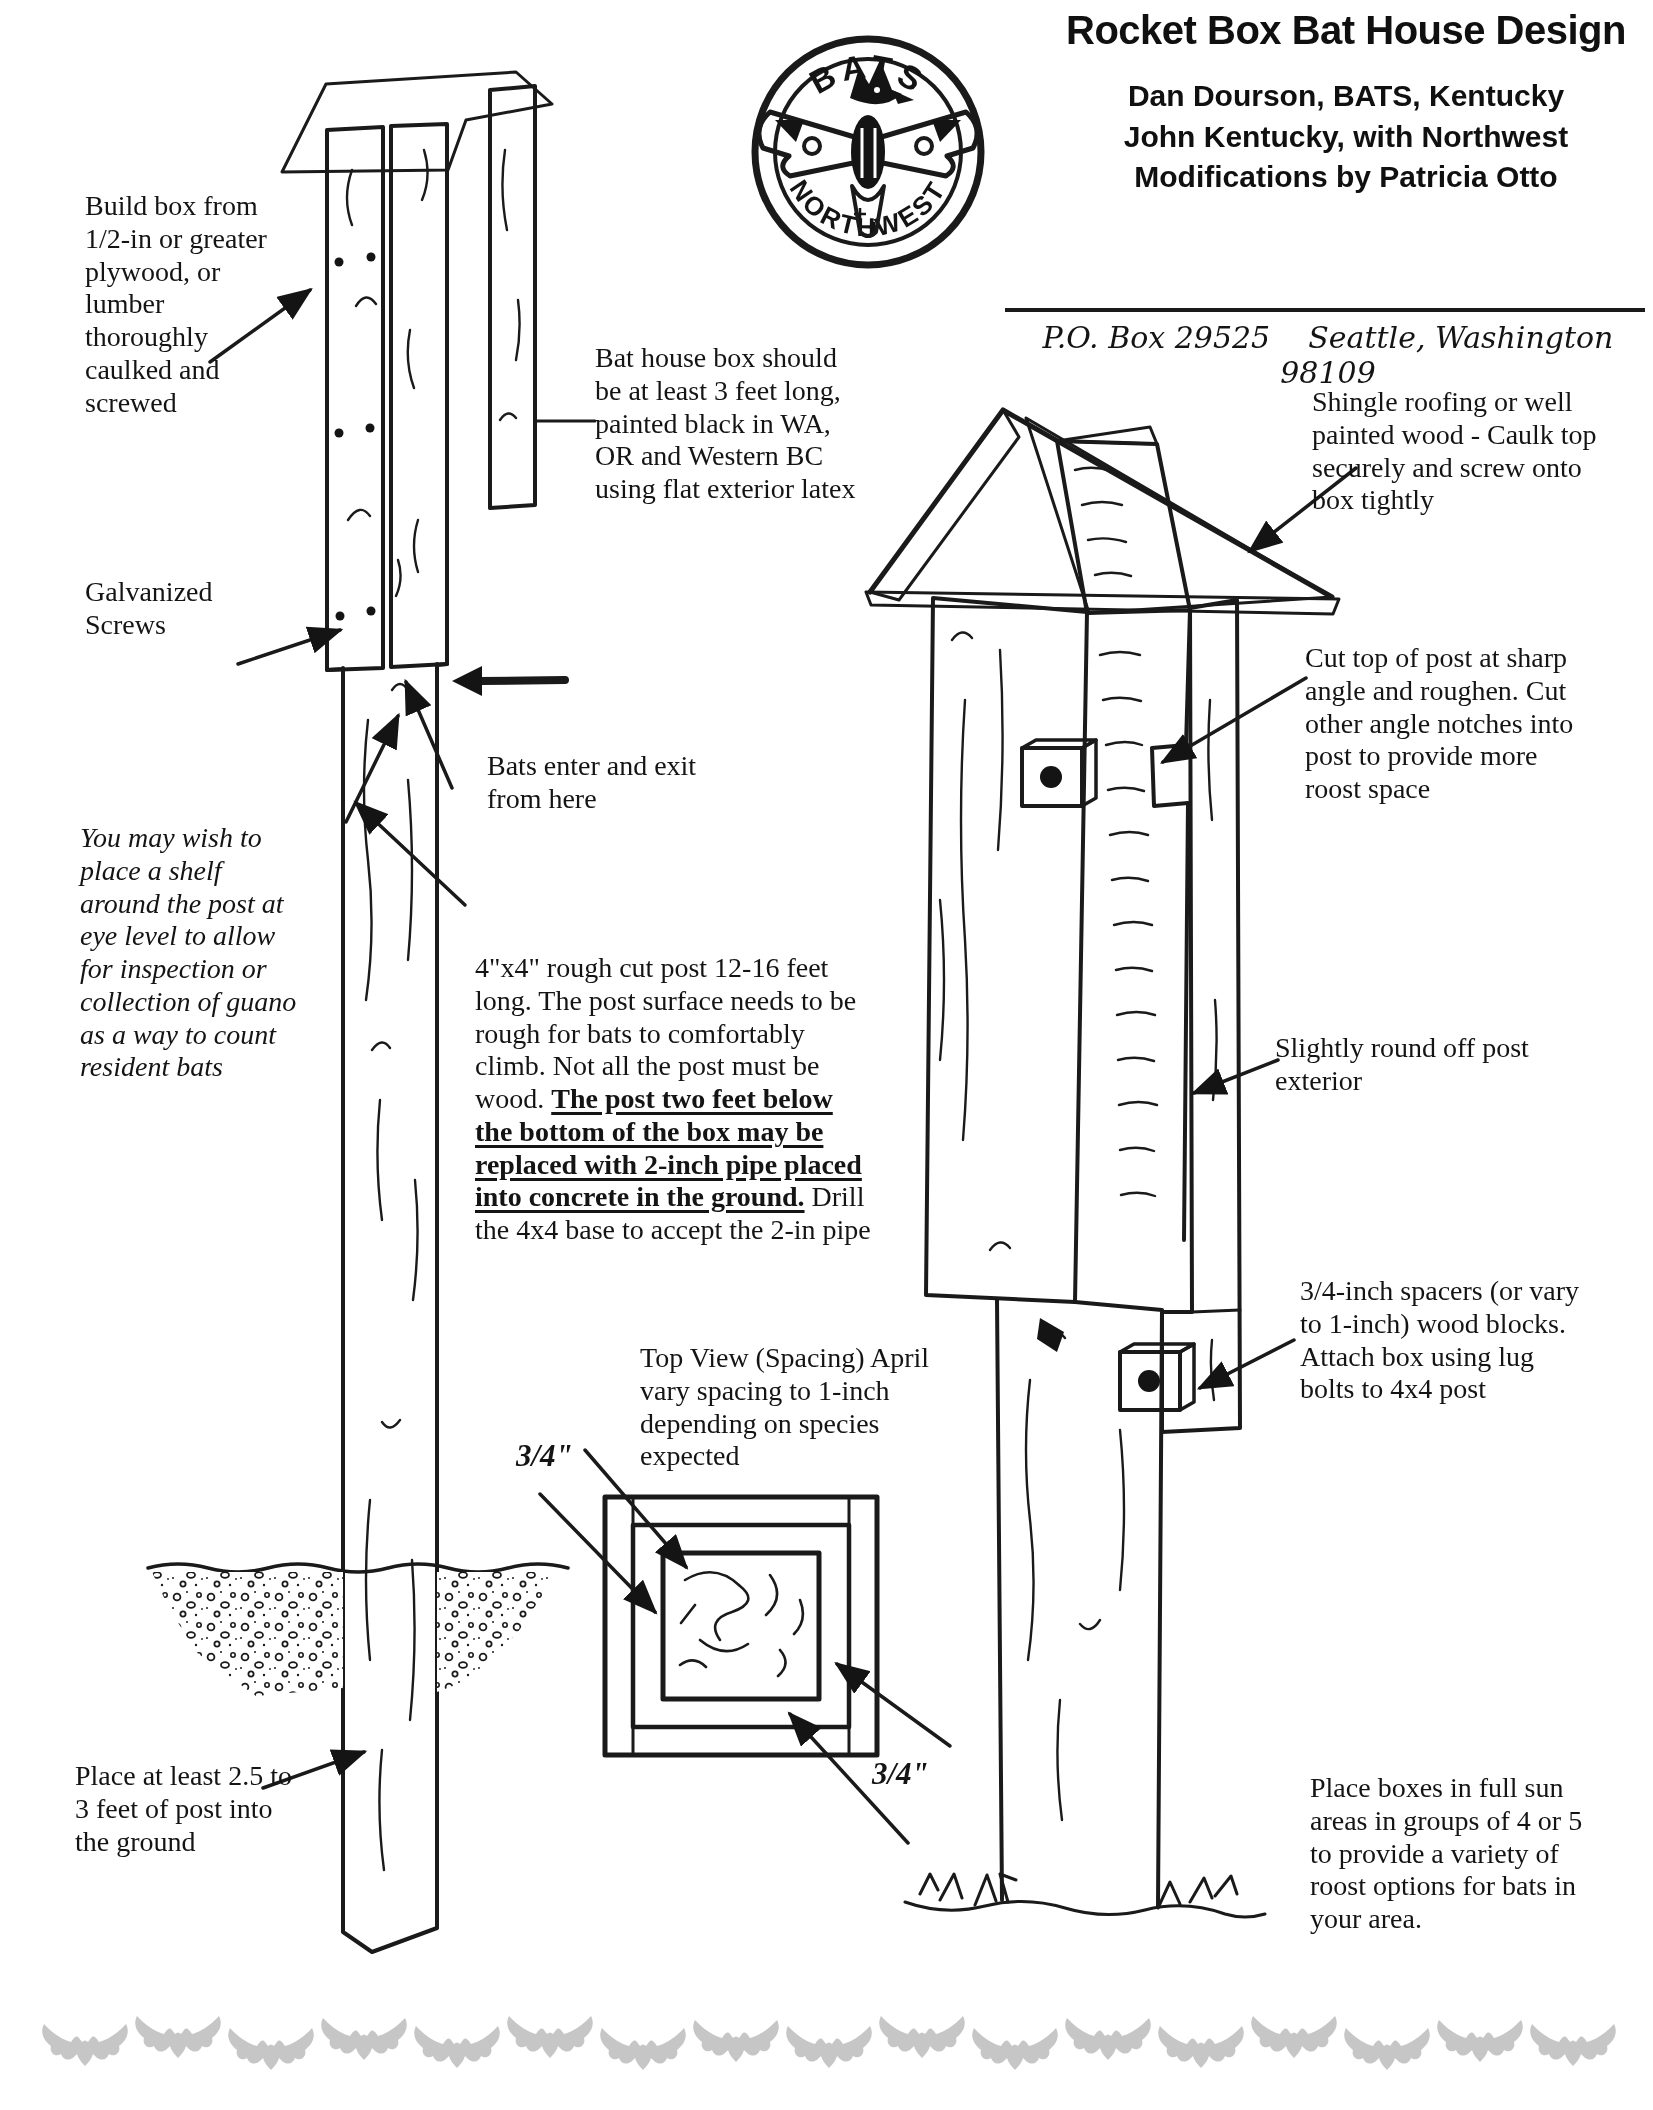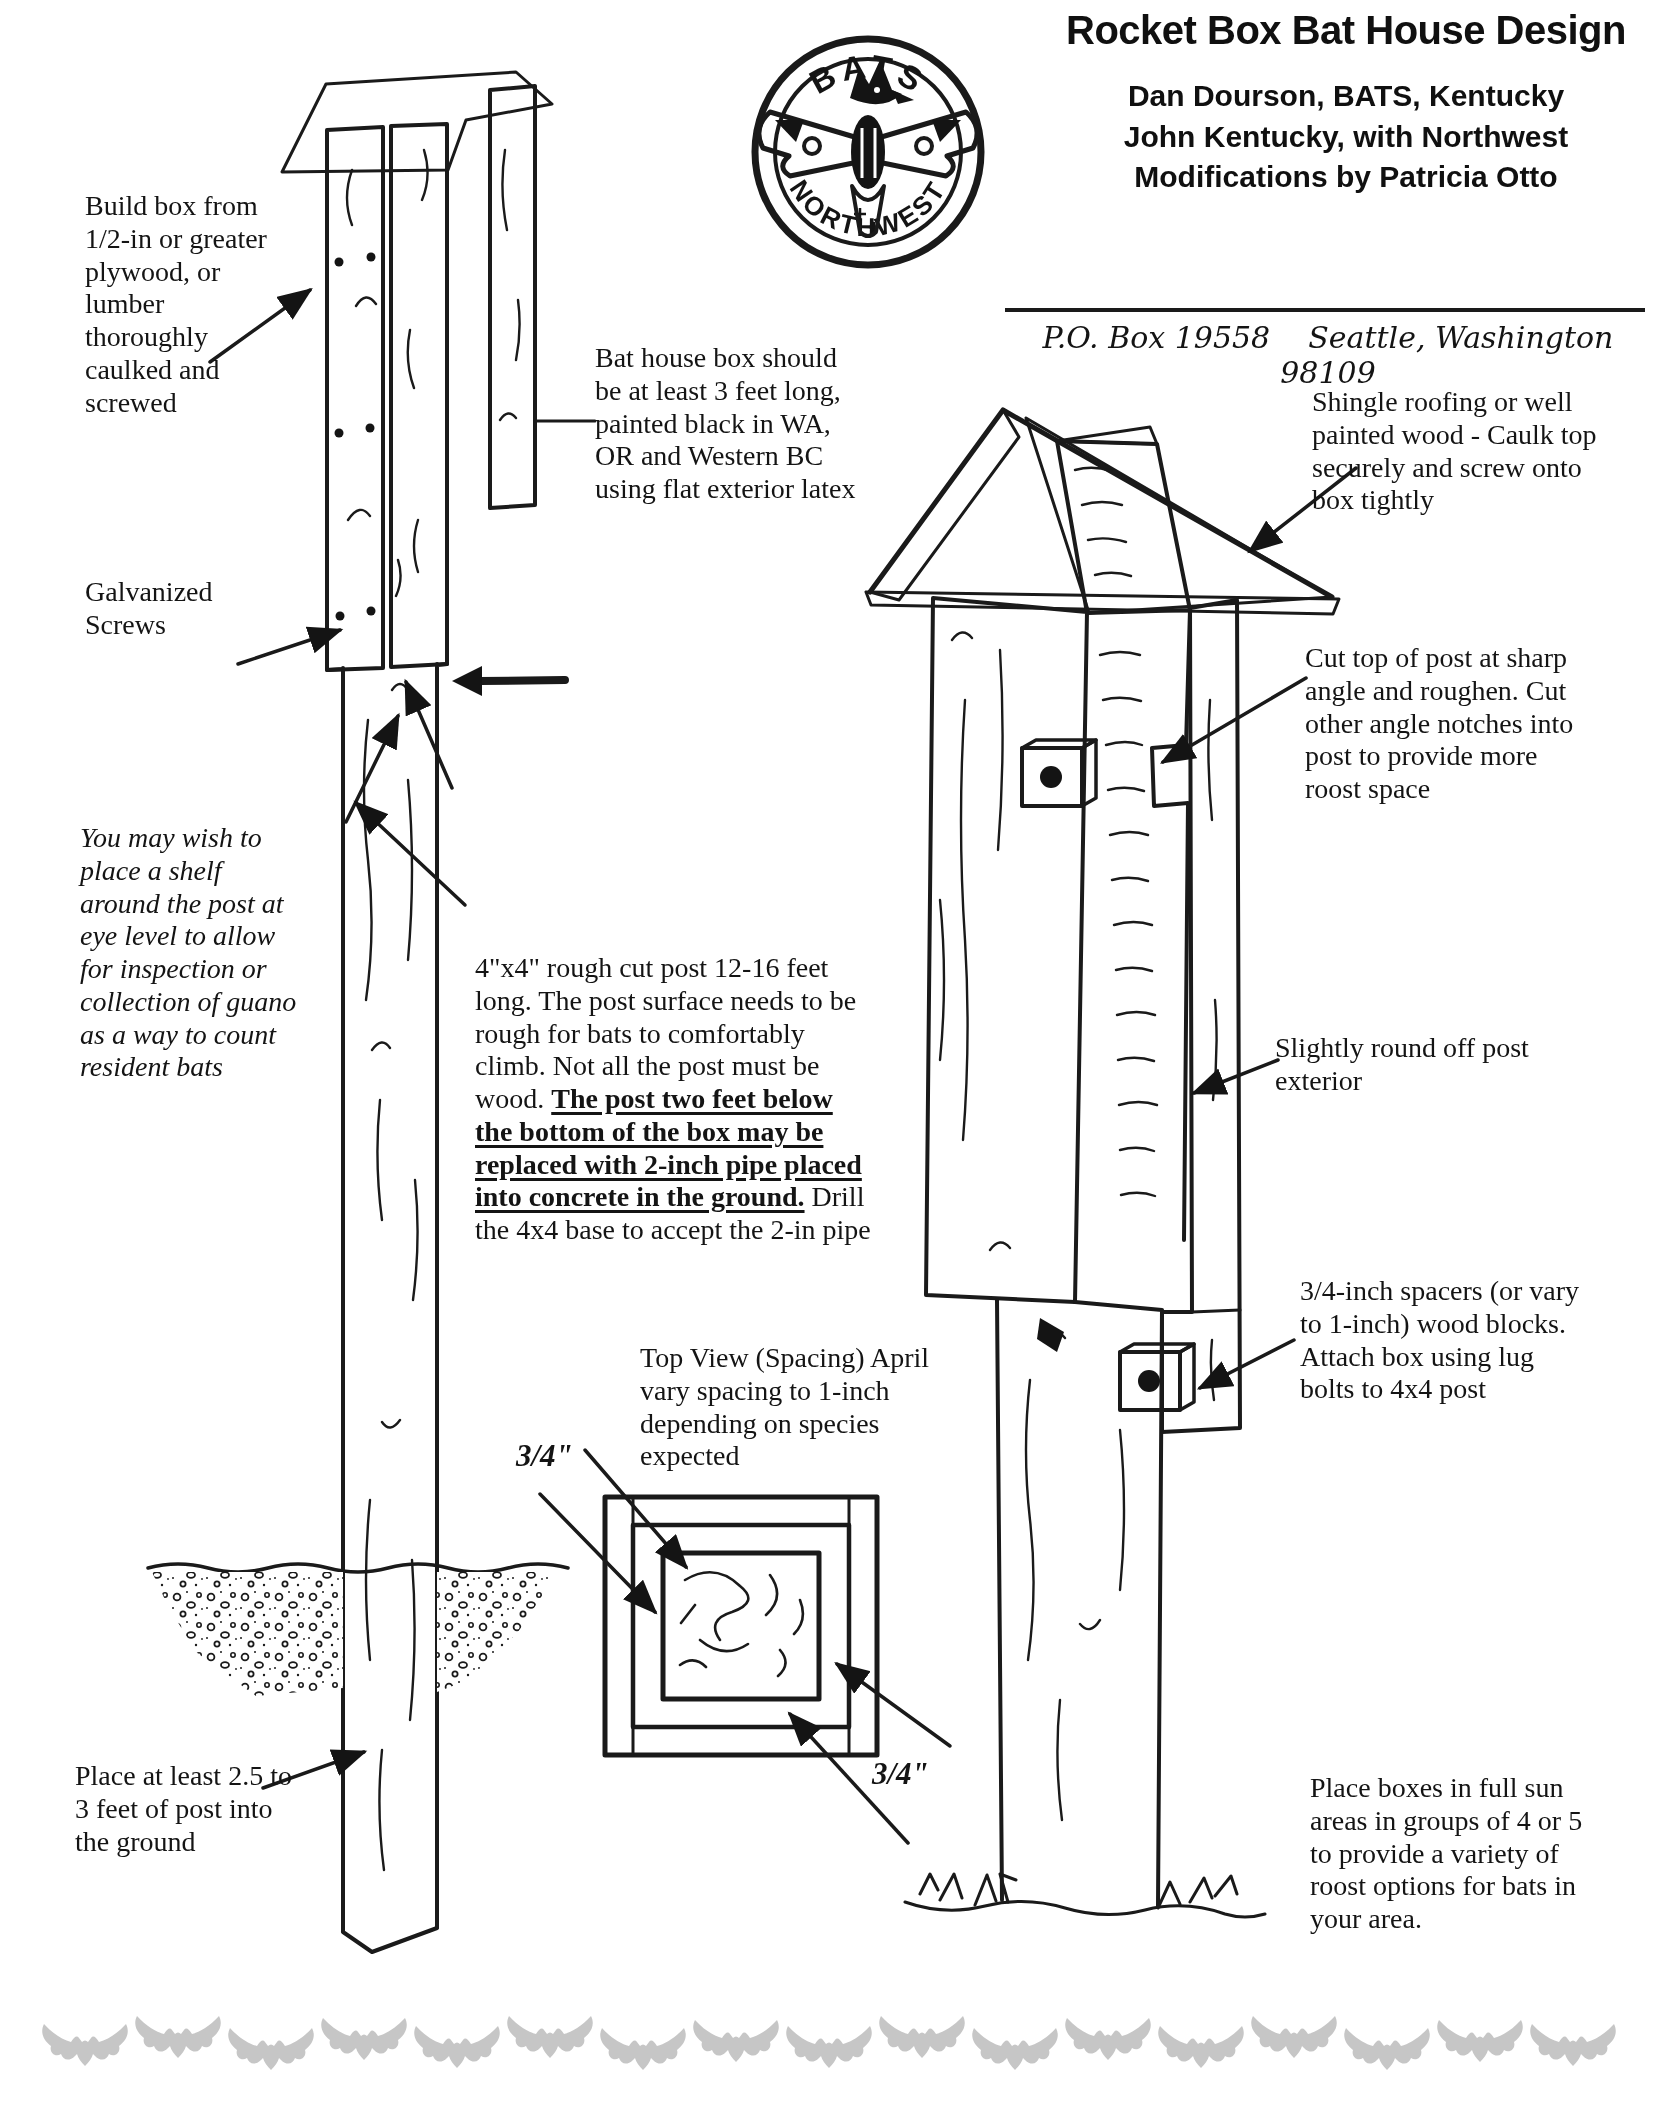--- a/index.html
+++ b/index.html
@@ -228,26 +228,27 @@
   </g>
 </svg>
 
   <div class="header-block">
     <div class="title">Rocket Box Bat House Design</div>
     <div class="author a1">Dan Dourson, BATS, Kentucky</div>
     <div class="author">John Kentucky, with Northwest</div>
     <div class="author">Modifications by Patricia Otto</div>
   </div>
   <div class="rule"></div>
-  <div class="address">P.O. Box 19558    Seattle, Washington 98109</div>
+  <div class="address">P.O. Box 29525    Seattle, Washington 98109</div>
 
   <div class="ann" style="left:85px;top:190px;width:192px;">Build box from 1/2-in or greater plywood, or lumber thoroughly caulked and screwed</div>
   <div class="ann" style="left:85px;top:576px;width:215px;">Galvanized Screws</div>
   <div class="ann" style="left:80px;top:822px;width:218px;font-style:italic;">You may wish to place a shelf around the post at eye level to allow for inspection or collection of guano as a way to count resident bats</div>
   <div class="ann" style="left:595px;top:342px;width:272px;">Bat house box should be at least 3 feet long, painted black in WA, OR and Western BC using flat exterior latex</div>
+  <div class="ann" style="left:487px;top:750px;width:250px;">Bats enter and exit from here</div>
   <div class="ann" style="left:475px;top:952px;width:400px;"><span>4"x4" rough cut post 12-16 feet long.  The post surface needs to be rough for bats to comfortably climb.  Not all the post must be wood. </span><span class="bu">The post two feet below the bottom of the box may be replaced with 2-inch pipe placed into concrete in the ground.</span><span>  Drill the 4x4 base to accept the 2-in pipe</span></div>
   <div class="ann" style="left:640px;top:1342px;width:300px;">Top View (Spacing) April vary spacing to 1-inch depending on species expected</div>
   <div class="label34" style="left:516px;top:1438px;">3/4"</div>
   <div class="label34" style="left:872px;top:1756px;">3/4"</div>
   <div class="ann" style="left:75px;top:1760px;width:232px;">Place at least 2.5 to 3 feet of post into the ground</div>
   <div class="ann" style="left:1312px;top:386px;width:305px;">Shingle roofing or well painted wood - Caulk top securely and screw onto box tightly</div>
   <div class="ann" style="left:1305px;top:642px;width:285px;">Cut top of post at sharp angle and roughen. Cut other angle notches into post to provide more roost space</div>
   <div class="ann" style="left:1275px;top:1032px;width:255px;">Slightly round off post exterior</div>
   <div class="ann" style="left:1300px;top:1275px;width:282px;">3/4-inch spacers (or vary to 1-inch) wood blocks.  Attach box using lug bolts to 4x4 post</div>
   <div class="ann" style="left:1310px;top:1772px;width:295px;">Place boxes in full sun areas in groups of 4 or 5 to provide a variety of roost options for bats in your area.</div>

